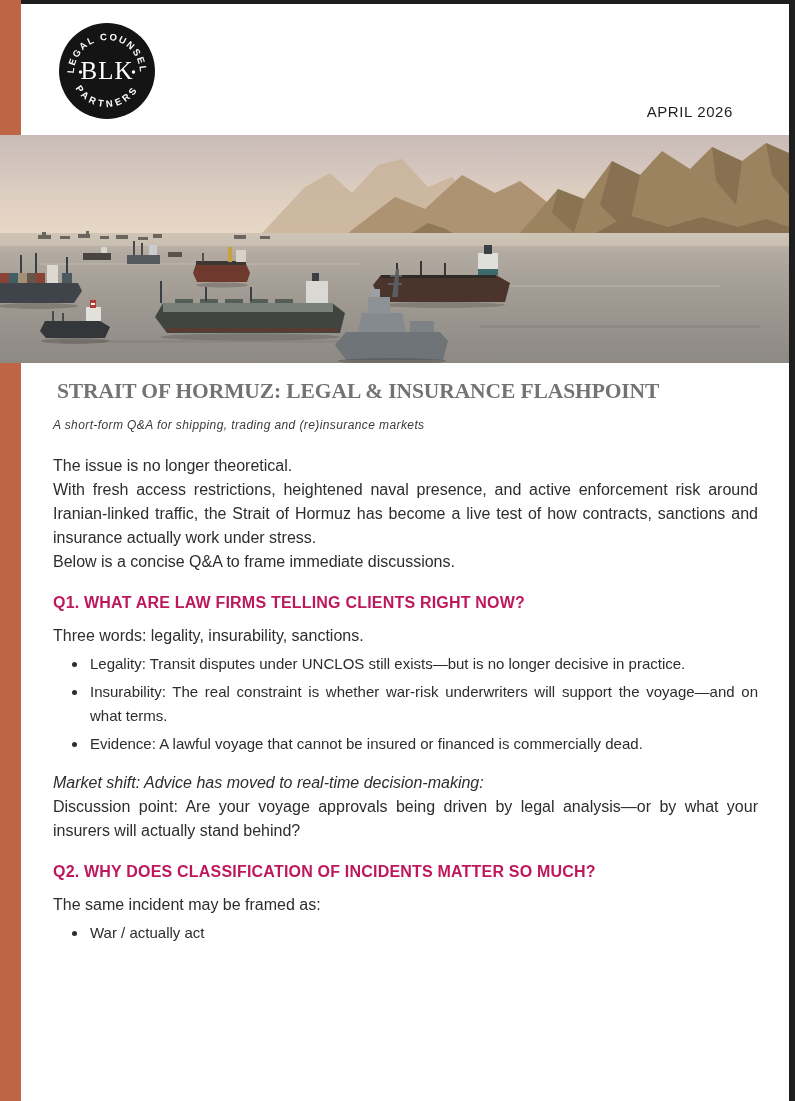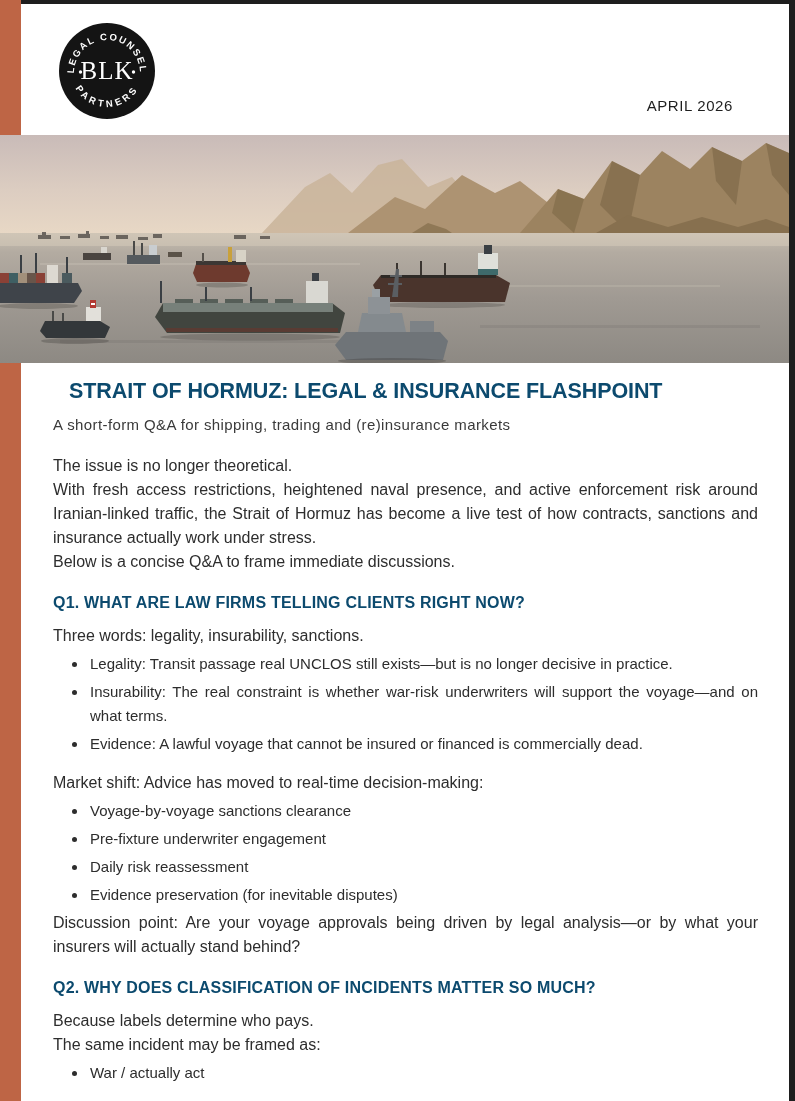--- a/index.html
+++ b/index.html
@@ -25,49 +25,49 @@
     position: absolute; right: 0; top: 0; bottom: 0;
     width: 6px; background: #1e1e1e; z-index: 3;
   }
   .inner {
     position: absolute; left: 21px; right: 6px; top: 4px;
     z-index: 2;
   }
   header { position: relative; height: 131px; background: #fff; }
   .logo-wrap { position: absolute; left: 36px; top: 17px; width: 100px; height: 100px; }
   .issue-date {
-    position: absolute; right: 56px; top: 93px;
+    position: absolute; right: 56px; top: 99px;
     font-size: 15px; letter-spacing: 0.6px; color: #1f1f1f; font-weight: 500;
   }
   .hero {
     position: relative; margin-left: -21px;
     width: 789px; height: 228px; overflow: hidden;
     background: #d9cabe;
   }
   .hero svg { display: block; }
 
   main { padding: 15px 31px 0 32px; color: #2d2d2d; }
   h1 {
-    font-size: 21.5px; font-weight: 800; color: #0c4a6e;
-    letter-spacing: -0.1px; margin: 1px 16px 9px;
+    font-size: 21.5px; font-weight: 800; color: #737373;
+    letter-spacing: -0.1px; margin: 1px 4px 9px; font-family: Liberation Serif, serif;
   }
   .subtitle {
-    font-size: 15px; letter-spacing: 0.4px;
+    font-style: italic; font-size: 12px; letter-spacing: 0.4px;
     color: #3a3a3a; margin: 0 0 17px;
   }
   p { font-size: 16px; line-height: 24px; margin: 0; }
   .justify { text-align: justify; }
   h2 {
-    font-size: 16px; font-weight: 800; color: #0c4a6e;
+    font-size: 16px; font-weight: 800; color: #be185d;
     letter-spacing: 0.2px; margin: 20px 0 12px;
   }
   ul { margin: 4px 0 0 0; padding-left: 35px; list-style: disc; }
   li { font-size: 15px; line-height: 24px; padding-left: 2px; margin-bottom: 4px; color: #2d2d2d; }
   li.justify { text-align: justify; }
-  .mt { margin-top: 15px; }
+  .mt { margin-top: 15px; font-style: italic; }
   .mt-lg { }
 </style>
 </head>
 <body>
 
 <div class="page">
   <div class="left-bar"></div>
   <div class="top-line"></div>
   <div class="right-line"></div>
 
@@ -238,37 +238,30 @@
       <h1>STRAIT OF HORMUZ: LEGAL &amp; INSURANCE FLASHPOINT</h1>
       <p class="subtitle">A short-form Q&amp;A for shipping, trading and (re)insurance markets</p>
 
       <p>The issue is no longer theoretical.</p>
       <p class="justify">With fresh access restrictions, heightened naval presence, and active enforcement risk around Iranian-linked traffic, the Strait of Hormuz has become a live test of how contracts, sanctions and insurance actually work under stress.</p>
       <p>Below is a concise Q&amp;A to frame immediate discussions.</p>
 
       <h2>Q1. WHAT ARE LAW FIRMS TELLING CLIENTS RIGHT NOW?</h2>
       <p>Three words: legality, insurability, sanctions.</p>
       <ul>
-        <li class="justify">Legality: Transit passage real UNCLOS still exists—but is no longer decisive in practice.</li>
+        <li class="justify">Legality: Transit disputes under UNCLOS still exists—but is no longer decisive in practice.</li>
         <li class="justify">Insurability: The real constraint is whether war-risk underwriters will support the voyage—and on what terms.</li>
         <li class="justify">Evidence: A lawful voyage that cannot be insured or financed is commercially dead.</li>
       </ul>
 
       <p class="mt">Market shift: Advice has moved to real-time decision-making:</p>
-      <ul>
-        <li>Voyage-by-voyage sanctions clearance</li>
-        <li>Pre-fixture underwriter engagement</li>
-        <li>Daily risk reassessment</li>
-        <li>Evidence preservation (for inevitable disputes)</li>
-      </ul>
 
       <p class="mt-lg justify">Discussion point: Are your voyage approvals being driven by legal analysis—or by what your insurers will actually stand behind?</p>
 
       <h2>Q2. WHY DOES CLASSIFICATION OF INCIDENTS MATTER SO MUCH?</h2>
-      <p>Because labels determine who pays.</p>
       <p>The same incident may be framed as:</p>
       <ul>
         <li>War / actually act</li>
 
       </ul>
     </main>
   </div>
 </div>
 
 </body></html>

